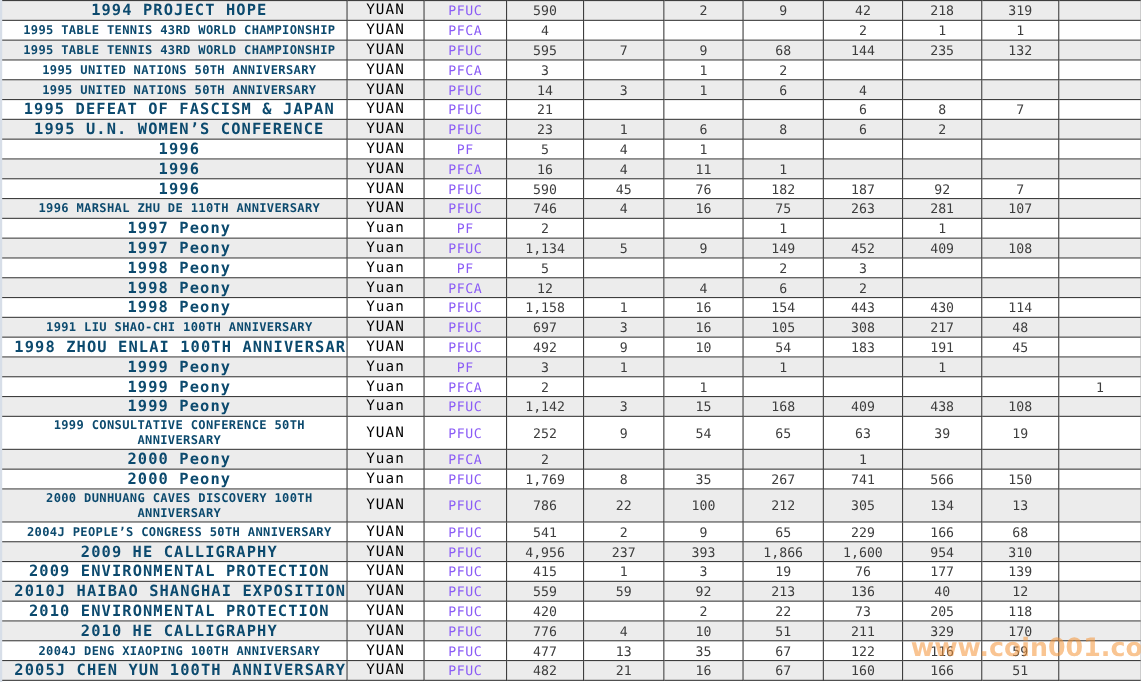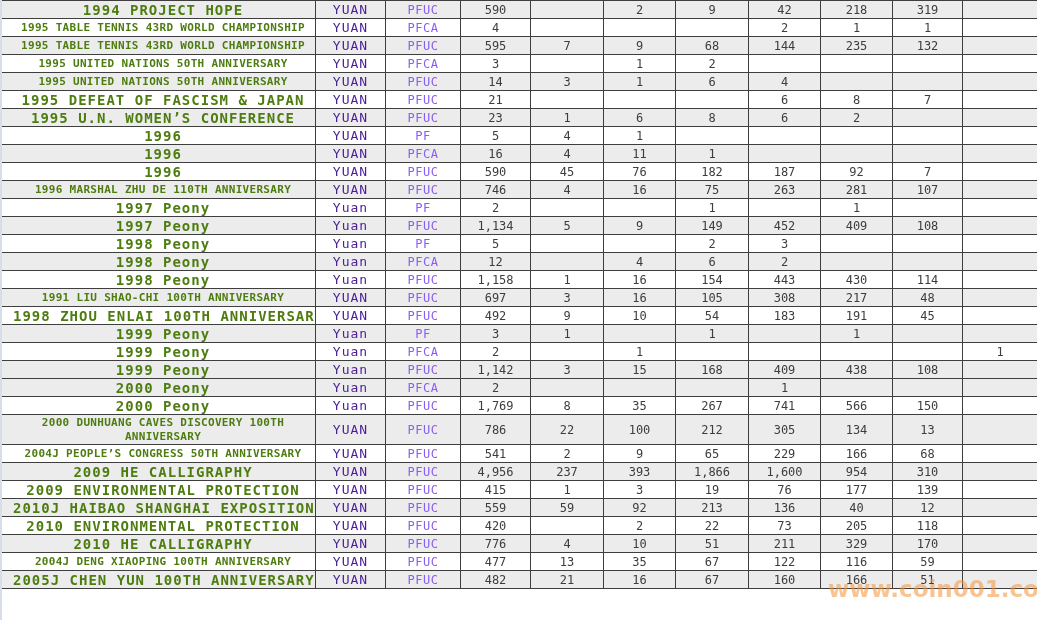--- a/index.html
+++ b/index.html
@@ -14,28 +14,28 @@
     border:1px solid #3e3e3e;
     padding:0 2px;
     text-align:center;vertical-align:middle;
     overflow:hidden;white-space:nowrap;
     background:#ffffff;
     height:17px;
   }
   tr.alt td{background:#ececec;}
   tr.tall td{height:29px;}
   td.desc{
-    font-weight:bold;color:#4d7c0f;padding-left:12px;
+    font-weight:bold;color:#0c4a6e;padding-left:12px;
   }
   tr.lg td.desc{font-size:14px;letter-spacing:1px;}
   tr.sm td.desc{font-size:11px;letter-spacing:0.3px;margin-top:16px;}
   tr.tall td.desc span{
     display:inline-block;max-width:252px;white-space:normal;line-height:1.25;
   }
-  td.unit{font-size:13px;letter-spacing:1px;color:#4c1d95;}
+  td.unit{font-size:13px;letter-spacing:1px;color:#000000;}
   td.grade{font-size:12px;letter-spacing:0.5px;color:#8b5cf6;}
   td.num{font-size:12px;color:#3d3d3d;}
   .left-edge{
     position:absolute;left:0;top:0;width:2px;height:620px;
     background:#d7dee8;z-index:3;
   }
   .watermark{
     position:absolute;left:828px;top:576px;z-index:5;
     font-family:"DejaVu Sans",sans-serif;font-weight:bold;
     font-size:23px;white-space:nowrap;pointer-events:none;
@@ -328,20 +328,33 @@
     <td class="grade">PFUC</td>
     <td class="num">1,142</td>
     <td class="num">3</td>
     <td class="num">15</td>
     <td class="num">168</td>
     <td class="num">409</td>
     <td class="num">438</td>
     <td class="num">108</td>
     <td class="num"></td>
   </tr>
+      <tr class="sm tall">
+    <td class="desc"><span>1999 CONSULTATIVE CONFERENCE 50TH ANNIVERSARY</span></td>
+    <td class="unit">YUAN</td>
+    <td class="grade">PFUC</td>
+    <td class="num">252</td>
+    <td class="num">9</td>
+    <td class="num">54</td>
+    <td class="num">65</td>
+    <td class="num">63</td>
+    <td class="num">39</td>
+    <td class="num">19</td>
+    <td class="num"></td>
+  </tr>
       <tr class="lg alt">
     <td class="desc"><span>2000 Peony</span></td>
     <td class="unit">Yuan</td>
     <td class="grade">PFCA</td>
     <td class="num">2</td>
     <td class="num"></td>
     <td class="num"></td>
     <td class="num"></td>
     <td class="num">1</td>
     <td class="num"></td>

